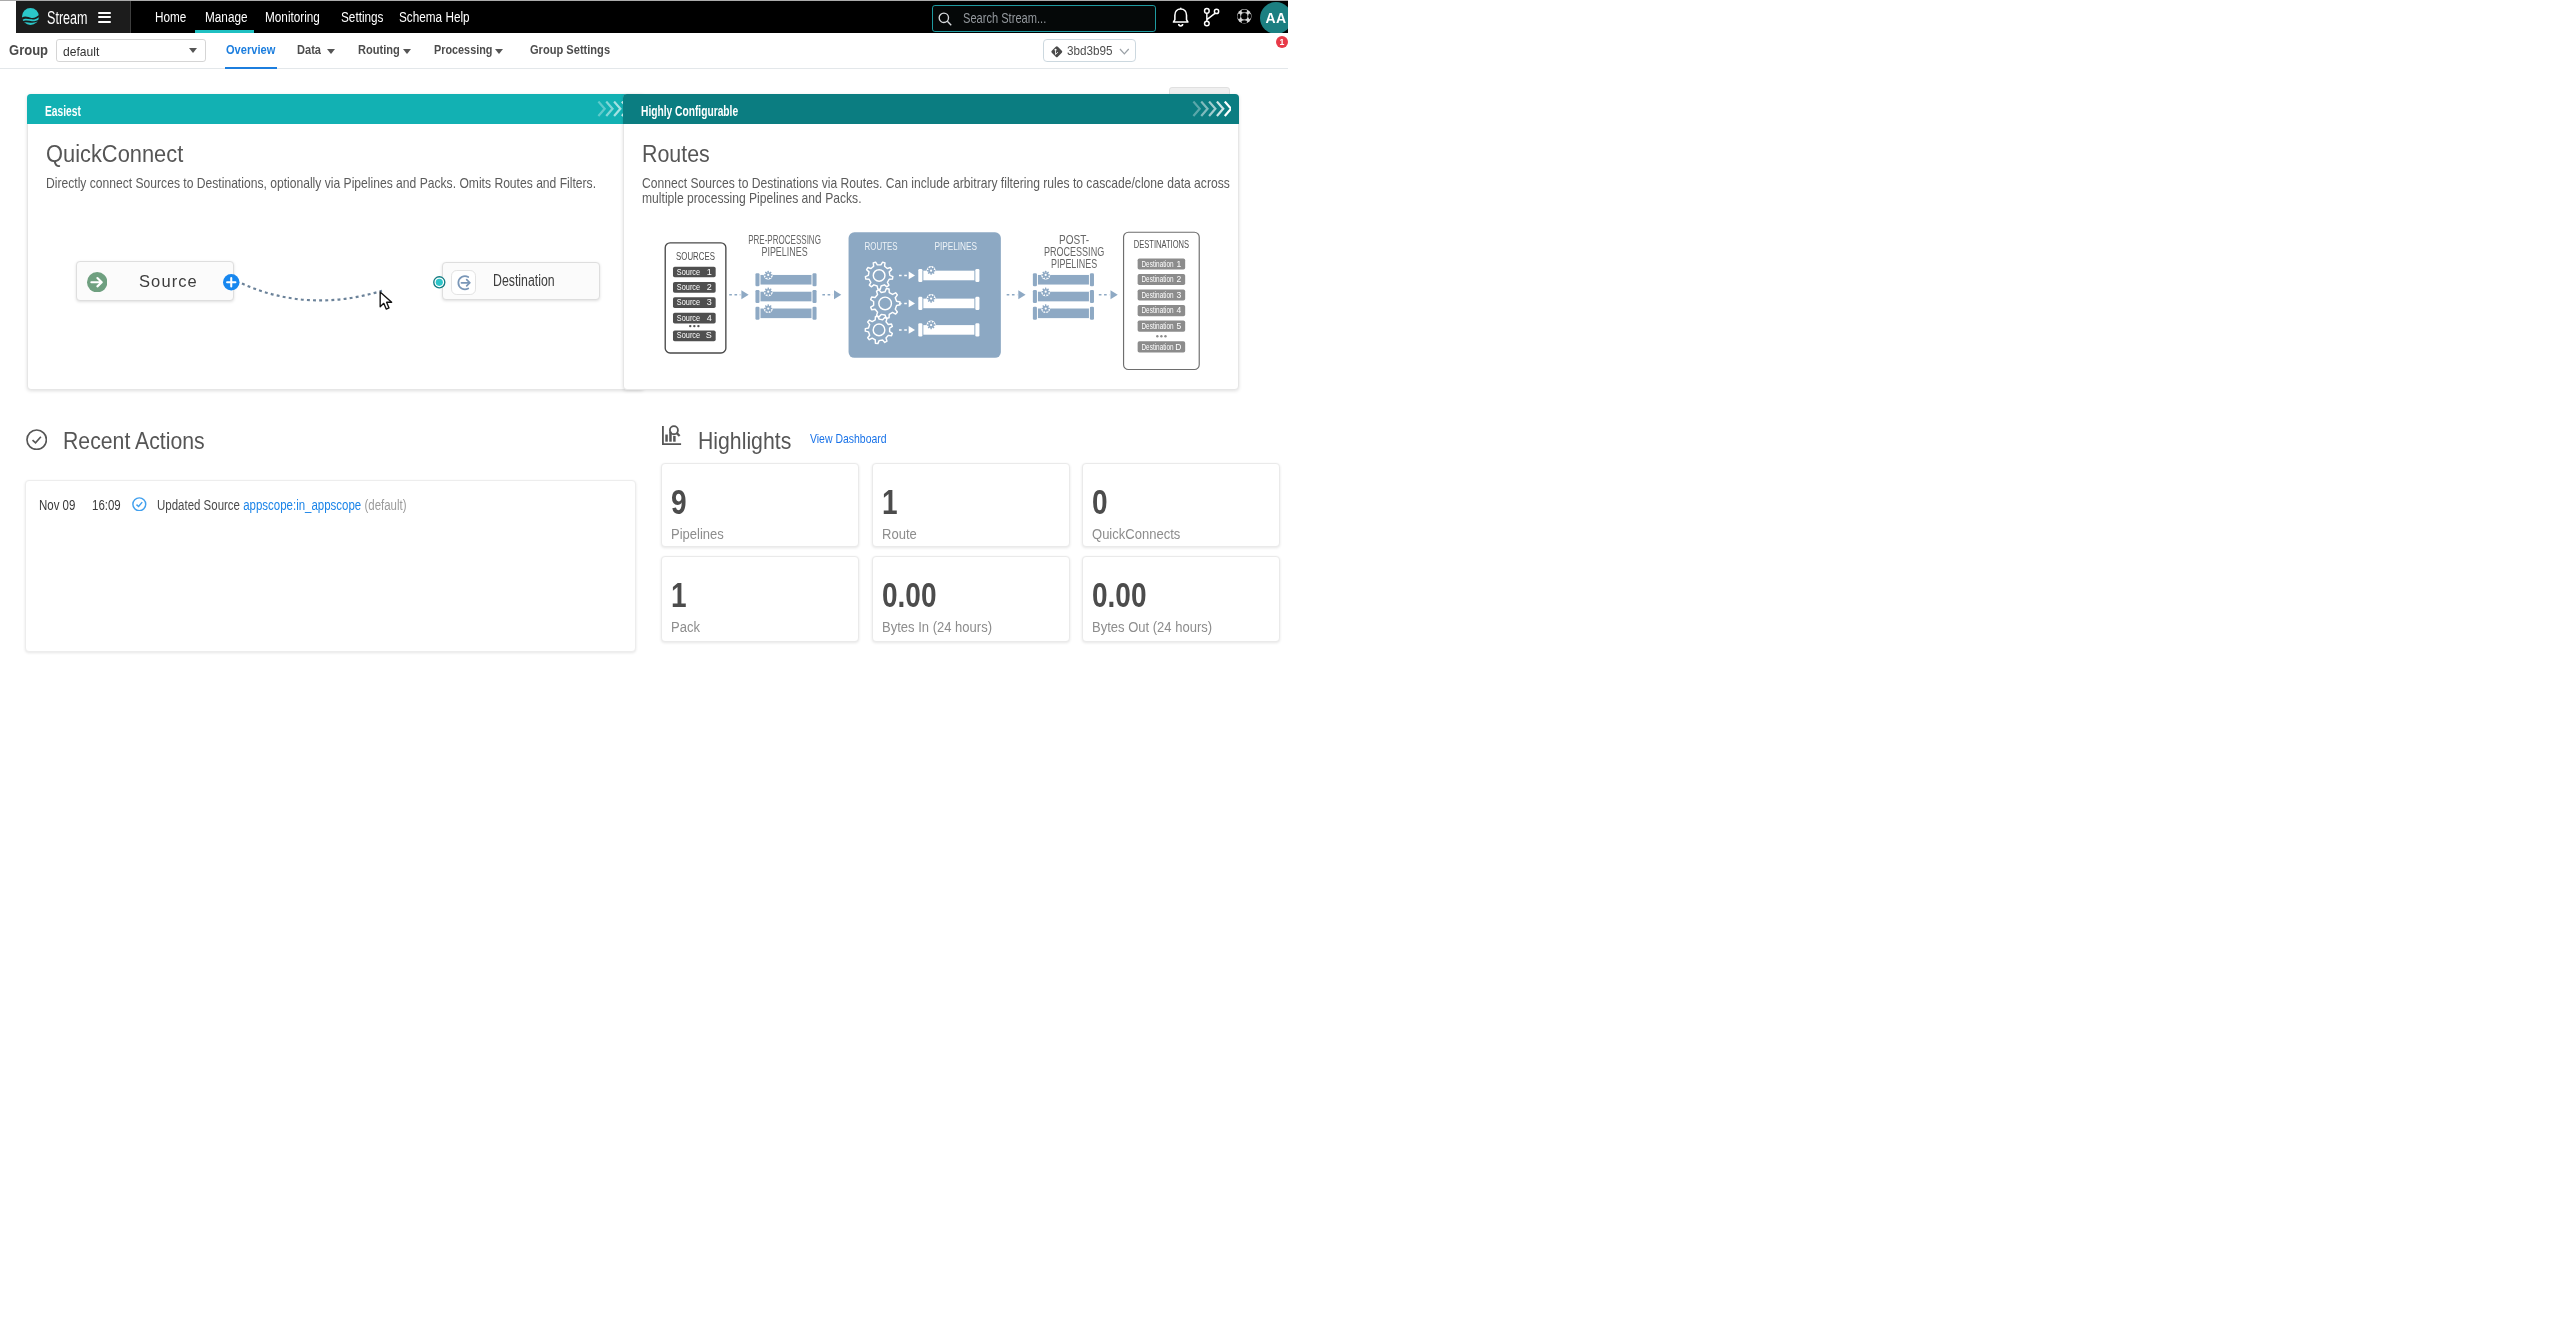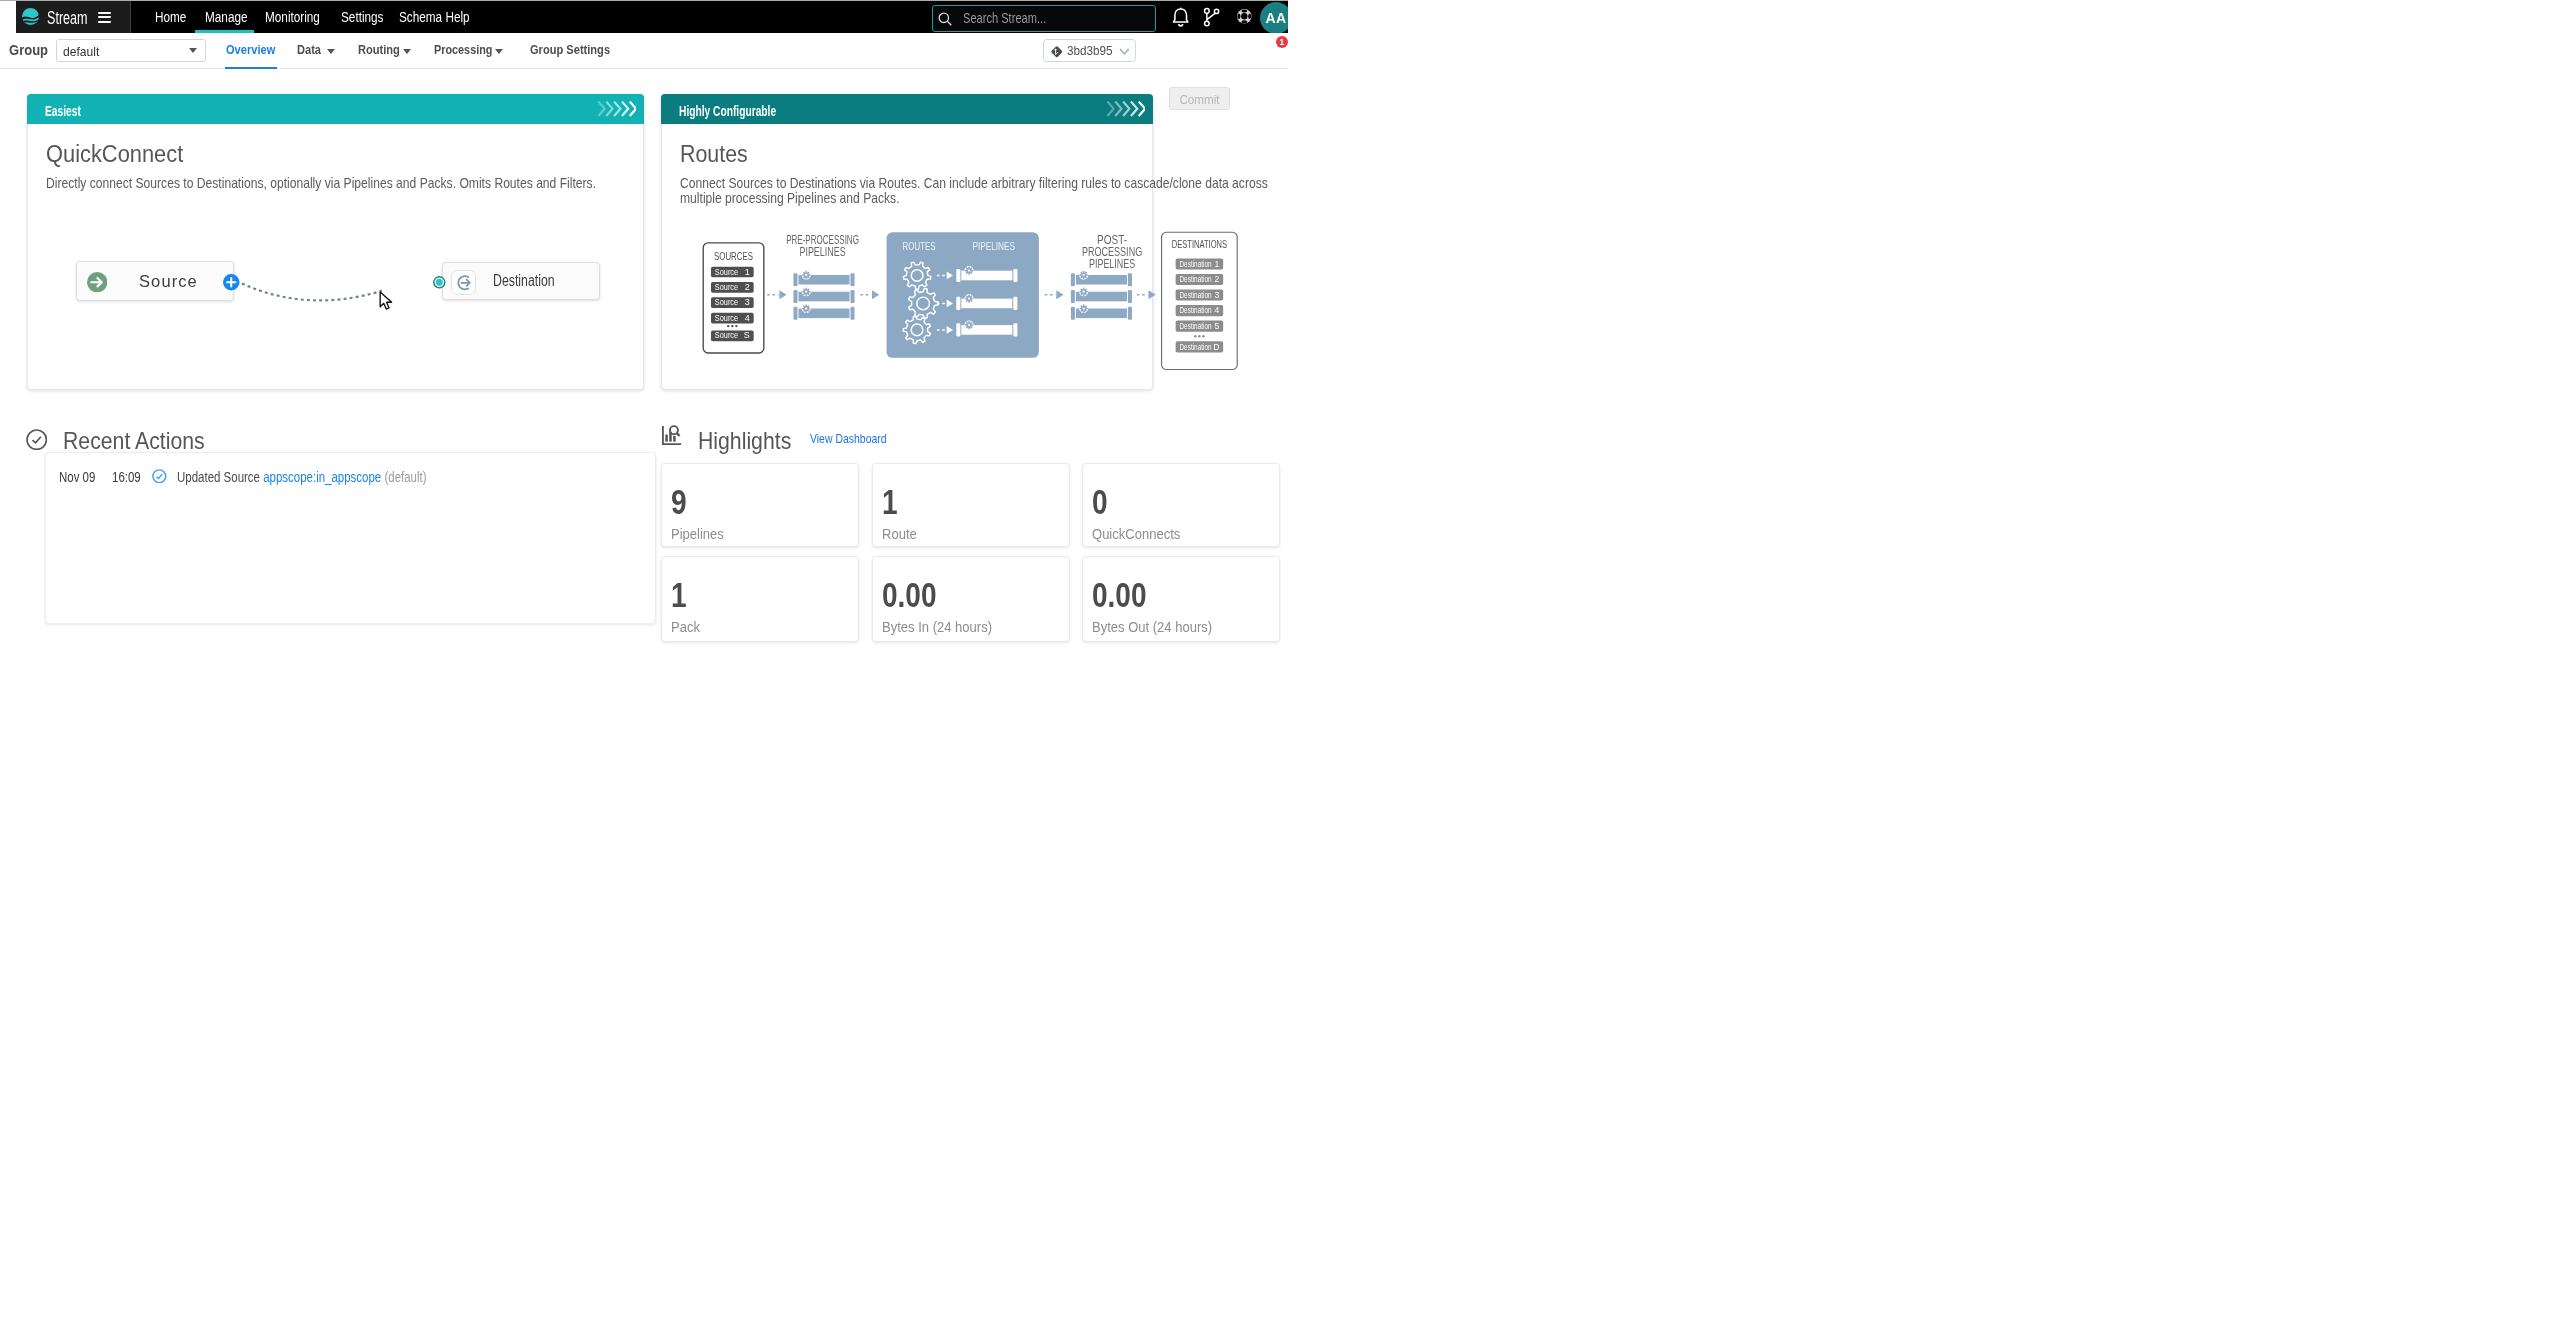--- a/index.html
+++ b/index.html
@@ -32,39 +32,39 @@
   .downcaret { width:0; height:0; border-left:4.5px solid transparent; border-right:4.5px solid transparent; border-top:5.3px solid #555; top:15.5px; }
   #hashbox { left:1043px; top:5.8px; width:93px; height:23px; border:1px solid #ccd8df; border-radius:3.9px; }
   #commitbtn { left:1169px; top:5.8px; width:61px; height:23px; background:#efefef; border:1px solid #e0e0e0; border-radius:2.9px;margin-top:48px; }
   #deploybtn { left:1289px; top:5.8px; width:58px; height:23px; background:#1485ea; border-radius:2.9px; }
   .btntxt { font-size:12px; top:4.9px; transform:scaleX(0.97); transform-origin:50% 50%; width:100%; text-align:center; }
   #badge { left:1276px; top:2.7px; width:12px; height:12px; border-radius:50%; background:#e83a48; color:#fff; font-size:8.7px; font-weight:bold; text-align:center; line-height:12px; }
 
   
   .bigcard { top:94px; height:296px; background:#fff; border:1px solid #e6e6e6; border-radius:3.9px; box-shadow:0 1px 3.9px rgba(0,0,0,0.13); }
   #cardL { left:27px; width:617px; }
-  #cardR { left:661px; width:492px; }
+  #cardR { left:623px; width:616px; }
   .cardhead { left:-1px; top:-1px; right:-1px; height:30px; border-radius:3.9px 3.9px 0 0; }
   #cardL .cardhead { background:#12b1b3; }
   #cardR .cardhead { background:#0b7d81; }
   .cardheadtxt { left:18px; top:8.7px; color:#fff; font-size:14px; font-weight:bold; transform:scaleX(0.73); }
   .chev { top:7.3px; right:7.8px; }
   .cardh1 { left:18px; top:46px; font-size:23px; color:#565656; transform:scaleX(0.95); }
   .carddesc { left:18px; top:81px; font-size:14.6px; color:#5c5c5c; line-height:15px; transform:scaleX(0.83); }
 
   
   #srcbox { left:48px; top:166px; width:158px; height:40px; background:#fbfbfb; border:1px solid #dedede; border-radius:3.9px; box-shadow:0 1px 2.9px rgba(0,0,0,0.13); }
   #srctxt { left:111px; top:177px; font-size:16.5px; color:#3d3d3d; letter-spacing:1.1px; }
   #dstbox { left:414px; top:167px; width:158px; height:38px; background:#fbfbfb; border:1px solid #dedede; border-radius:3.9px; box-shadow:0 1px 2.9px rgba(0,0,0,0.13); }
   #dsttxt { left:465px; top:177px; font-size:16px; color:#3d3d3d; transform:scaleX(0.77); }
   #dsticon { left:423px; top:175px; width:25px; height:25px; border:1px solid #e3e3e3; border-radius:5.8px; background:#fff; }
 
   
   .sech1 { top:427px; font-size:24px; color:#565656; transform:scaleX(0.885); }
-  #racard { left:25px; top:452px; width:611px; height:172px; background:#fff; border:1px solid #ededed; border-radius:3.9px; box-shadow:0 1px 2.9px rgba(0,0,0,0.1);margin-left:20px; }
+  #racard { left:25px; top:480px; width:611px; height:172px; background:#fff; border:1px solid #ededed; border-radius:3.9px; box-shadow:0 1px 2.9px rgba(0,0,0,0.1); }
   .ratxt { top:15.5px; font-size:14px; transform:scaleX(0.82); transform-origin:0 50%; white-space:nowrap; }
   #viewdash { left:810px; top:431px; font-size:13.6px; color:#1a73e8; transform:scaleX(0.77); }
   .stat { background:#fff; border:1px solid #eaeaea; border-radius:3.9px; box-shadow:0 1px 2.9px rgba(0,0,0,0.1); }
   .statnum { position:absolute; left:8.7px; top:20.4px; font-size:35px; font-weight:bold; color:#4c4c4c; line-height:1; transform:scaleX(0.8); transform-origin:0 0; }
   .statlbl { position:absolute; left:8.7px; top:62px; font-size:15.5px; color:#8d8d8d; line-height:1; transform:scaleX(0.84); transform-origin:0 0; white-space:nowrap; }
 </style>
 </head>
 <body>
 <div id="page">
   <div class="abs" id="topline"></div>

